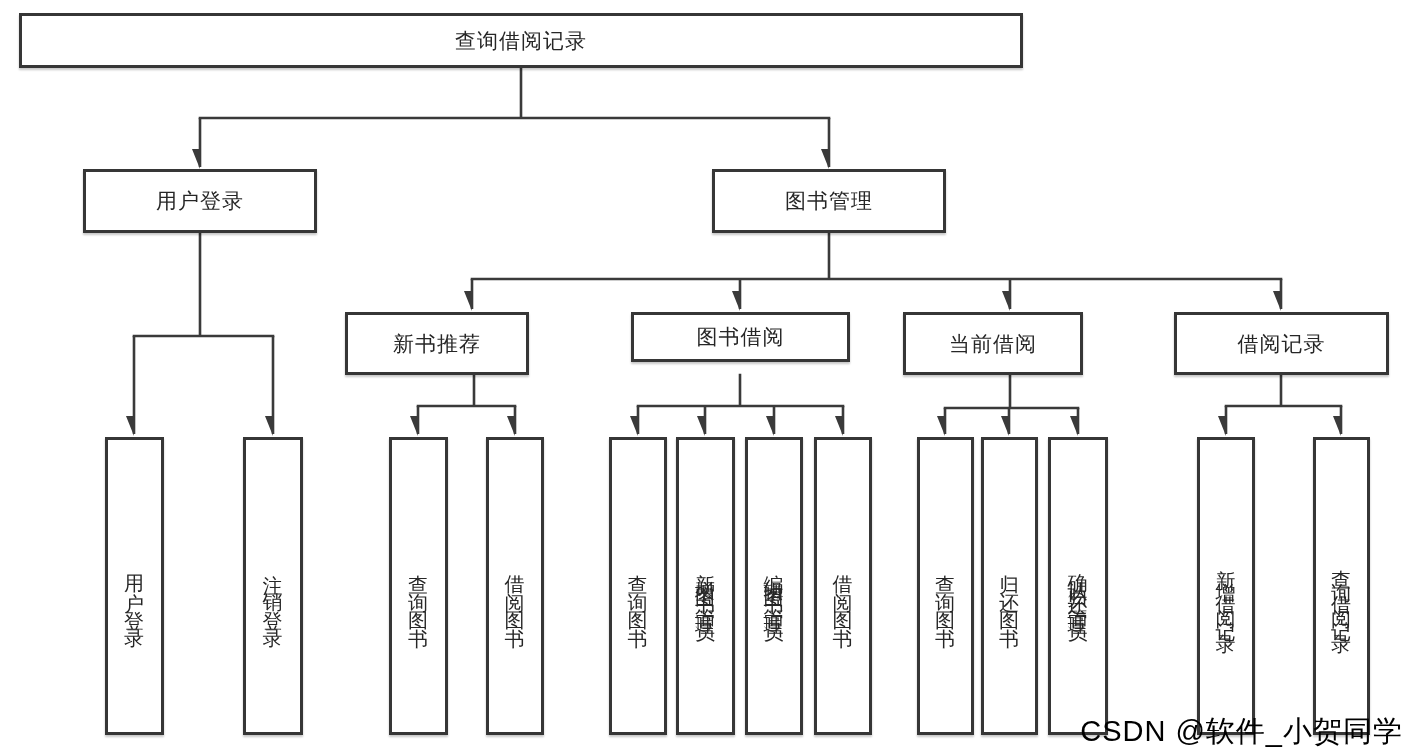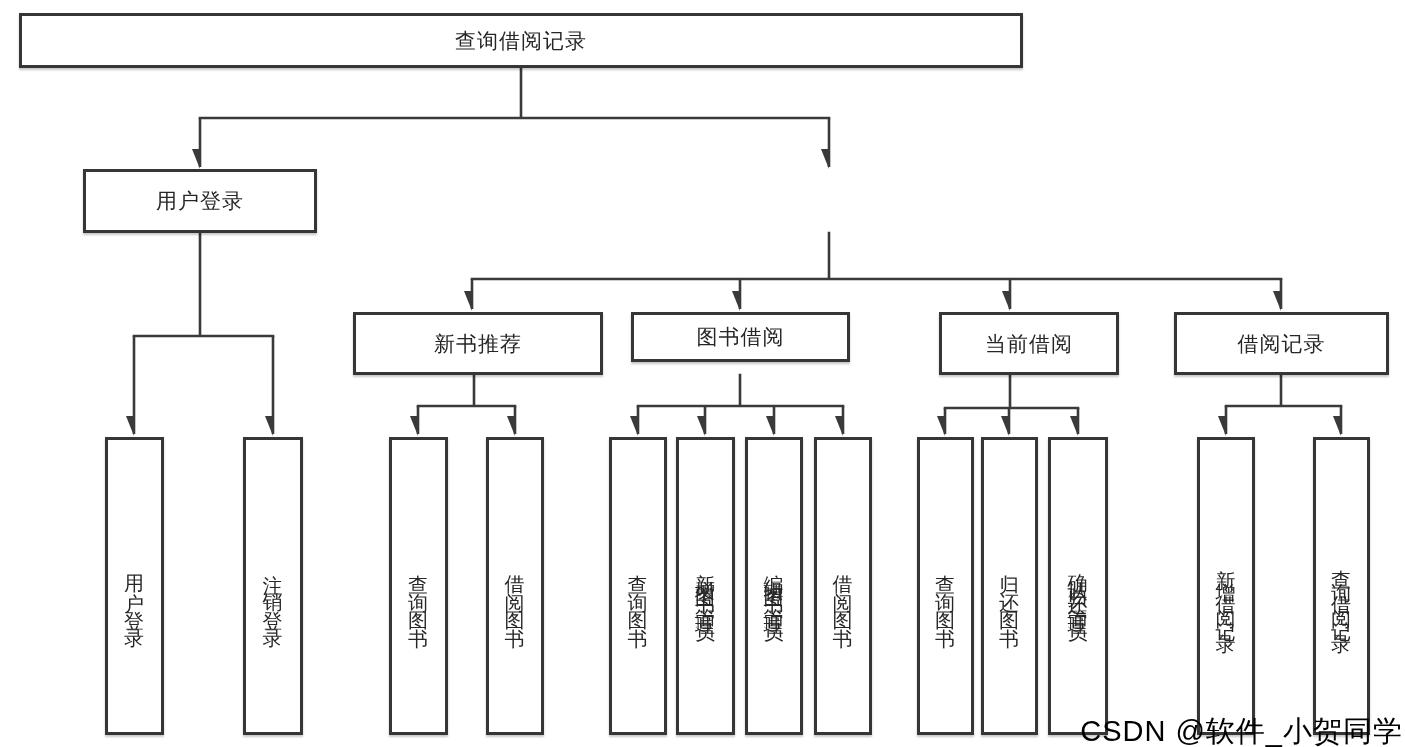--- a/index.html
+++ b/index.html
@@ -91,28 +91,31 @@
     <line class="stem" x1="1341" y1="406" x2="1341" y2="434" marker-end="url(#arrow)"></line>
   </svg>
 
   <div class="node" style="left:19px;top:13px;width:1004px;height:55px;">
     <span class="h-label">查询借阅记录</span>
   </div>
 
   <div class="node" style="left:83px;top:169px;width:234px;height:64px;">
     <span class="h-label">用户登录</span>
   </div>
+  <div class="node" style="left:712px;top:169px;width:234px;height:64px;">
+    <span class="h-label">图书管理</span>
+  </div>
 
-  <div class="node" style="left:353px;top:312px;width:250px;height:63px;">
+  <div class="node" style="left:345px;top:312px;width:184px;height:63px;">
     <span class="h-label">新书推荐</span>
   </div>
   <div class="node" style="left:631px;top:312px;width:219px;height:50px;">
     <span class="h-label">图书借阅</span>
   </div>
-  <div class="node" style="left:903px;top:312px;width:180px;height:63px;margin-left:36px;">
+  <div class="node" style="left:903px;top:312px;width:180px;height:63px;">
     <span class="h-label">当前借阅</span>
   </div>
   <div class="node" style="left:1174px;top:312px;width:215px;height:63px;">
     <span class="h-label">借阅记录</span>
   </div>
 
   <div class="node leaf ls-wide" style="left:105px;top:437px;width:59px;height:298px;">
     <span class="v-label">用户登录</span>
   </div>
   <div class="node leaf ls-wide" style="left:243px;top:437px;width:60px;height:298px;">

